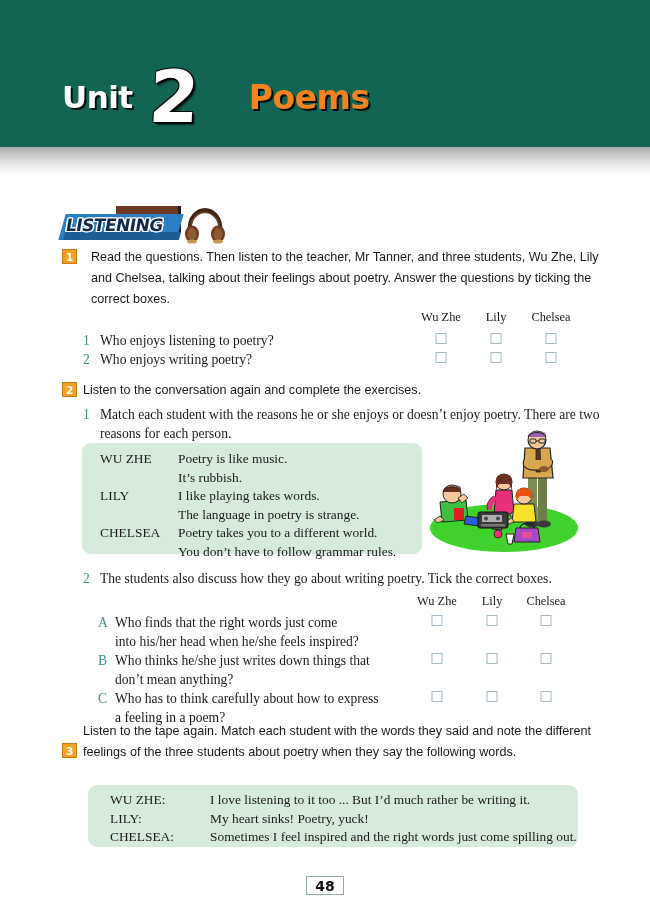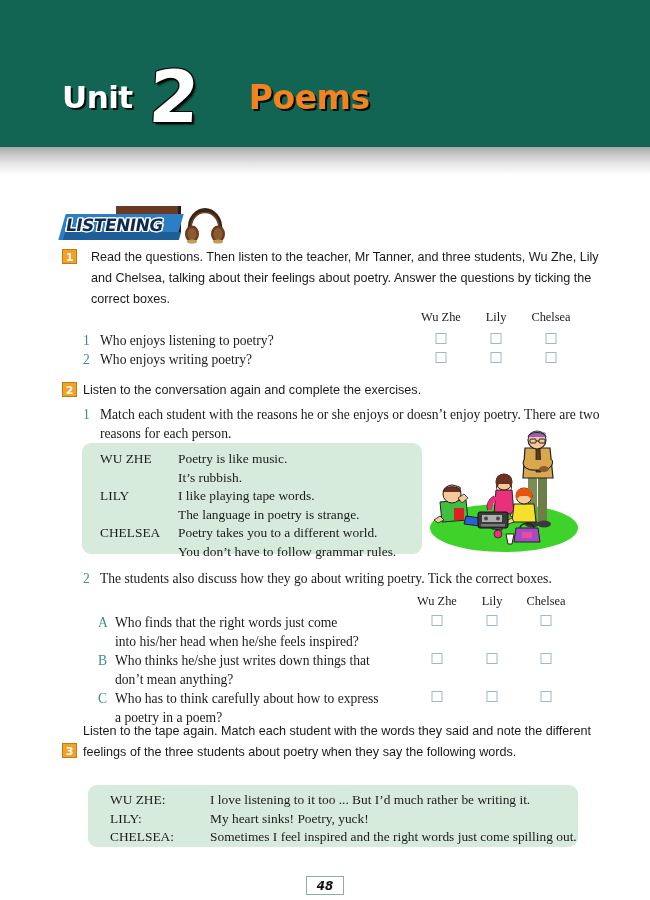--- a/index.html
+++ b/index.html
@@ -217,26 +217,25 @@
     position: absolute;
     left: 50%;
     transform: translateX(-50%);
     top: 876px;
     width: 38px;
     height: 19px;
     border: 1px solid #8FAEA2;
     background: #ffffff;
     font-family: "DejaVu Sans", sans-serif;
     font-weight: bold;
-    font-size: 12px;
+    font-size: 14px;
     line-height: 19px;
     text-align: center;
     color: #111;
     box-sizing: border-box;
-    font-style: italic;
   }
 </style>
 </head>
 <body>
 
 <div class="unit-banner">
   <div class="unit-title-row">
     <span class="unit-word">Unit</span>
     <span class="unit-number">2</span>
     <span class="unit-subject">Poems</span>
@@ -308,21 +307,21 @@
     <div class="gb-row">
       <span class="gb-name" style="width:78px;">WU ZHE</span>
       <span class="gb-val">Poetry is like music.</span>
     </div>
     <div class="gb-row">
       <span class="gb-name" style="width:78px;"></span>
       <span class="gb-val">It’s rubbish.</span>
     </div>
     <div class="gb-row">
       <span class="gb-name" style="width:78px;">LILY</span>
-      <span class="gb-val">I like playing tape words.</span>
+      <span class="gb-val">I like playing takes words.</span>
     </div>
     <div class="gb-row">
       <span class="gb-name" style="width:78px;"></span>
       <span class="gb-val">The language in poetry is strange.</span>
     </div>
     <div class="gb-row">
       <span class="gb-name" style="width:78px;">CHELSEA</span>
       <span class="gb-val">Poetry takes you to a different world.</span>
     </div>
     <div class="gb-row">
@@ -425,21 +424,21 @@
     <span class="sub-marker">B</span>
     <span class="sub-text">
       <span>Who thinks he/she just writes down things that</span><br>
       <span>don’t mean anything?</span>
     </span>
   </div>
   <div class="sub-row" style="margin-top:0px;">
     <span class="sub-marker">C</span>
     <span class="sub-text">
       <span>Who has to think carefully about how to express</span><br>
-      <span>a poetry in a poem?</span>
+      <span>a feeling in a poem?</span>
     </span>
   </div>
 </div>
 
 <div class="cbox" style="left:437px; top:615px;"></div>
 <div class="cbox" style="left:492px; top:615px;"></div>
 <div class="cbox" style="left:546px; top:615px;"></div>
 <div class="cbox" style="left:437px; top:653px;"></div>
 <div class="cbox" style="left:492px; top:653px;"></div>
 <div class="cbox" style="left:546px; top:653px;"></div>

